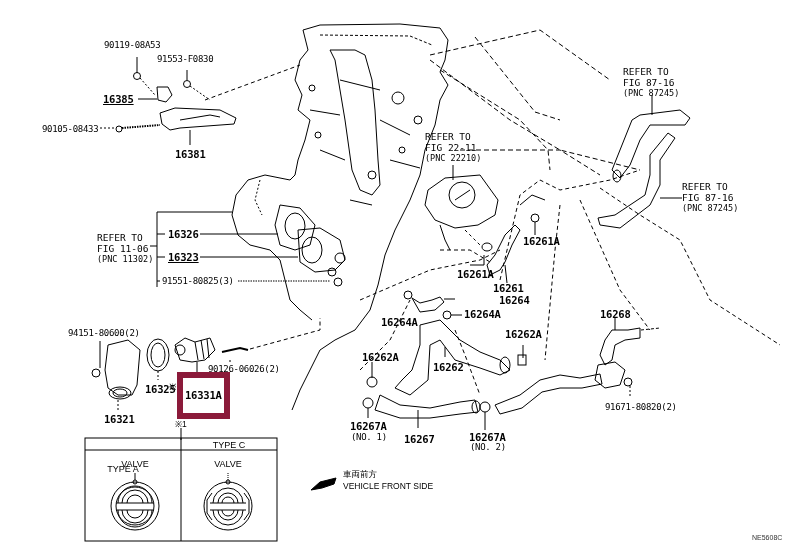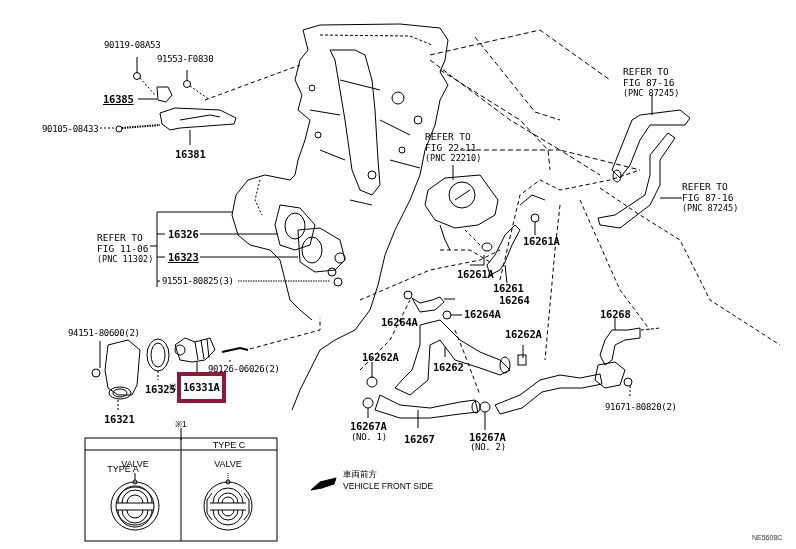--- a/index.html
+++ b/index.html
@@ -3,21 +3,21 @@
 <meta charset="utf-8">
 <style>
   html, body { margin:0; padding:0; background:#ffffff; }
   body { width:796px; height:549px; position:relative; overflow:hidden; font-family:"DejaVu Sans Mono", monospace; color:#000; }
   #diagram { position:absolute; left:0; top:0; width:796px; height:549px; }
   .lbl { position:absolute; white-space:nowrap; font-family:"DejaVu Sans Mono","Liberation Mono",monospace; line-height:1; color:#000; }
   .pn { font-size:10.5px; font-weight:bold; letter-spacing:-0.2px; }
   .sn { font-size:9px; letter-spacing:-0.3px; }
   .ref { font-size:9.5px; line-height:11px; }
   .ref .pnc { font-size:8.5px; }
-  .hl { border:4px solid #fca5a5; padding:6px 2px; }
+  .hl { border:6px solid #fca5a5; padding:12px 2px; }
   .tbl-head { position:absolute; font-family:"Liberation Sans",sans-serif; font-size:9px; text-align:center; }
   .small { font-family:"Liberation Sans",sans-serif; font-size:8.5px; }
   .fig-id { font-family:"Liberation Sans",sans-serif; font-size:7px; color:#333; }
 </style>
 </head>
 <body>
 
 <svg id="diagram" viewBox="0 0 796 549" xmlns="http://www.w3.org/2000/svg" fill="none" stroke="#000" stroke-width="1">
 
   <g stroke-width="1">

